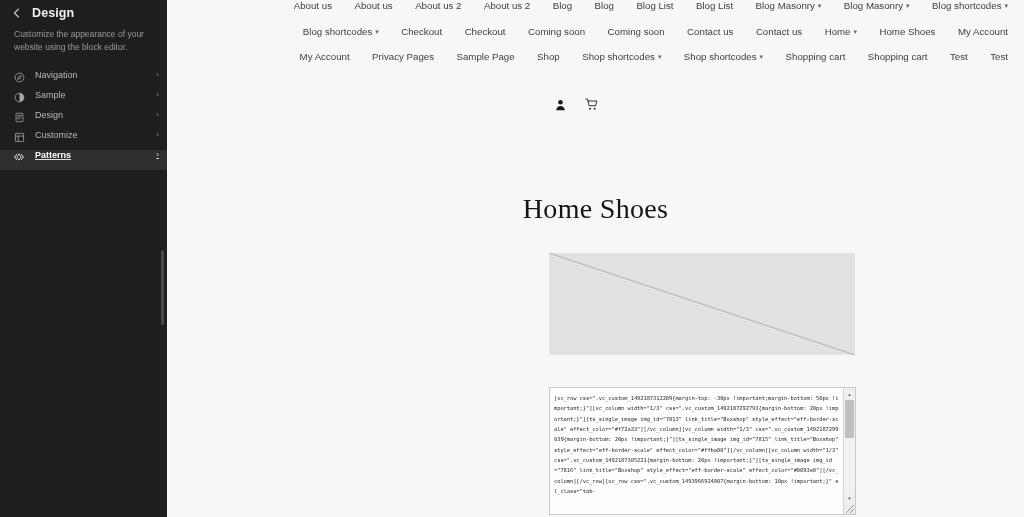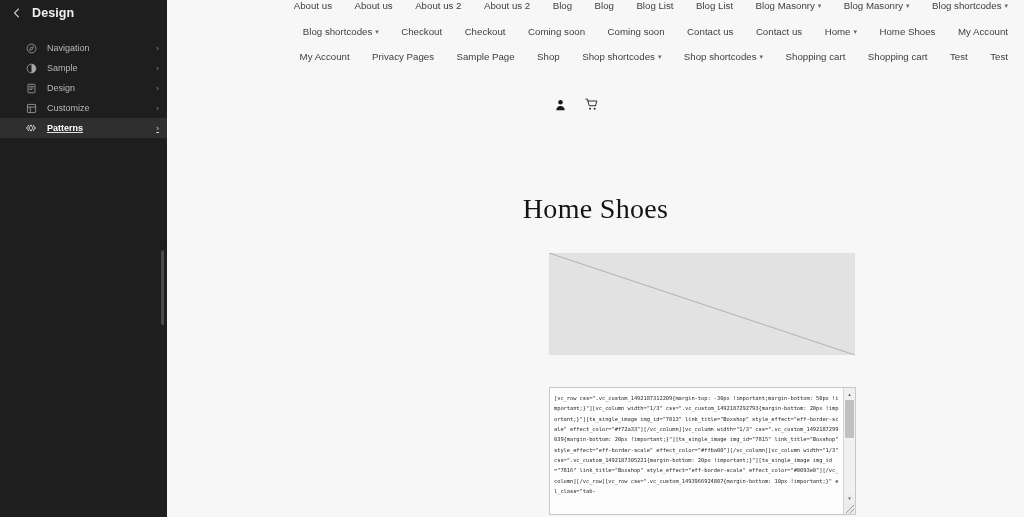--- a/index.html
+++ b/index.html
@@ -35,22 +35,22 @@
     font-size: 12.5px; font-weight: bold; color: #f0f0f0;
     margin-left: 8px; letter-spacing: .1px;
   }
   .sb-desc {
     padding: 6px 14px 0 14px;
     font-size: 8.5px; line-height: 1.55;
     color: #9a9a9a;
   }
   .sb-list { margin-top: 16px; }
   .sb-item {
-    display: flex; align-items: center;
-    height: 20px; padding: 0 8px 0 24px;
+    display: flex; 
+    height: 20px; padding: 0 8px 0 12px;
     cursor: pointer; position: relative;
   }
   .sb-item.active { background: #2f2f2f; text-decoration: underline; }
   .sb-item .ic {
     width: 14px; height: 14px;
     display: flex; align-items: center; justify-content: center;
     color: #a8a8a8; flex: 0 0 14px;
   }
   .sb-item.active .ic { color: #e8e8e8; }
   .sb-item .lb {
@@ -194,20 +194,21 @@
   <aside id="sidebar">
     <div class="sb-header">
       <div class="sb-back">
         <svg width="7" height="10" viewBox="0 0 7 10" fill="none" aria-hidden="true">
           <path d="M5.5 1L1.5 5L5.5 9" stroke="#c9c9c9" stroke-width="1.1" stroke-linecap="round" stroke-linejoin="round"></path>
         </svg>
       </div>
       <div class="sb-title">Design</div>
     </div>
 
+    <div class="sb-desc">Customize the appearance of your website using the block editor.</div>
 
     <nav class="sb-list">
 
       <div class="sb-item">
         <span class="ic">
           <svg width="11" height="11" viewBox="0 0 14 14" fill="none" aria-hidden="true">
             <circle cx="7" cy="7" r="5.6" stroke="currentColor" stroke-width="1"></circle>
             <path d="M9.4 4.6L5.9 5.9L4.6 9.4L8.1 8.1L9.4 4.6Z" stroke="currentColor" stroke-width="0.9" stroke-linejoin="round"></path>
           </svg>
         </span>

